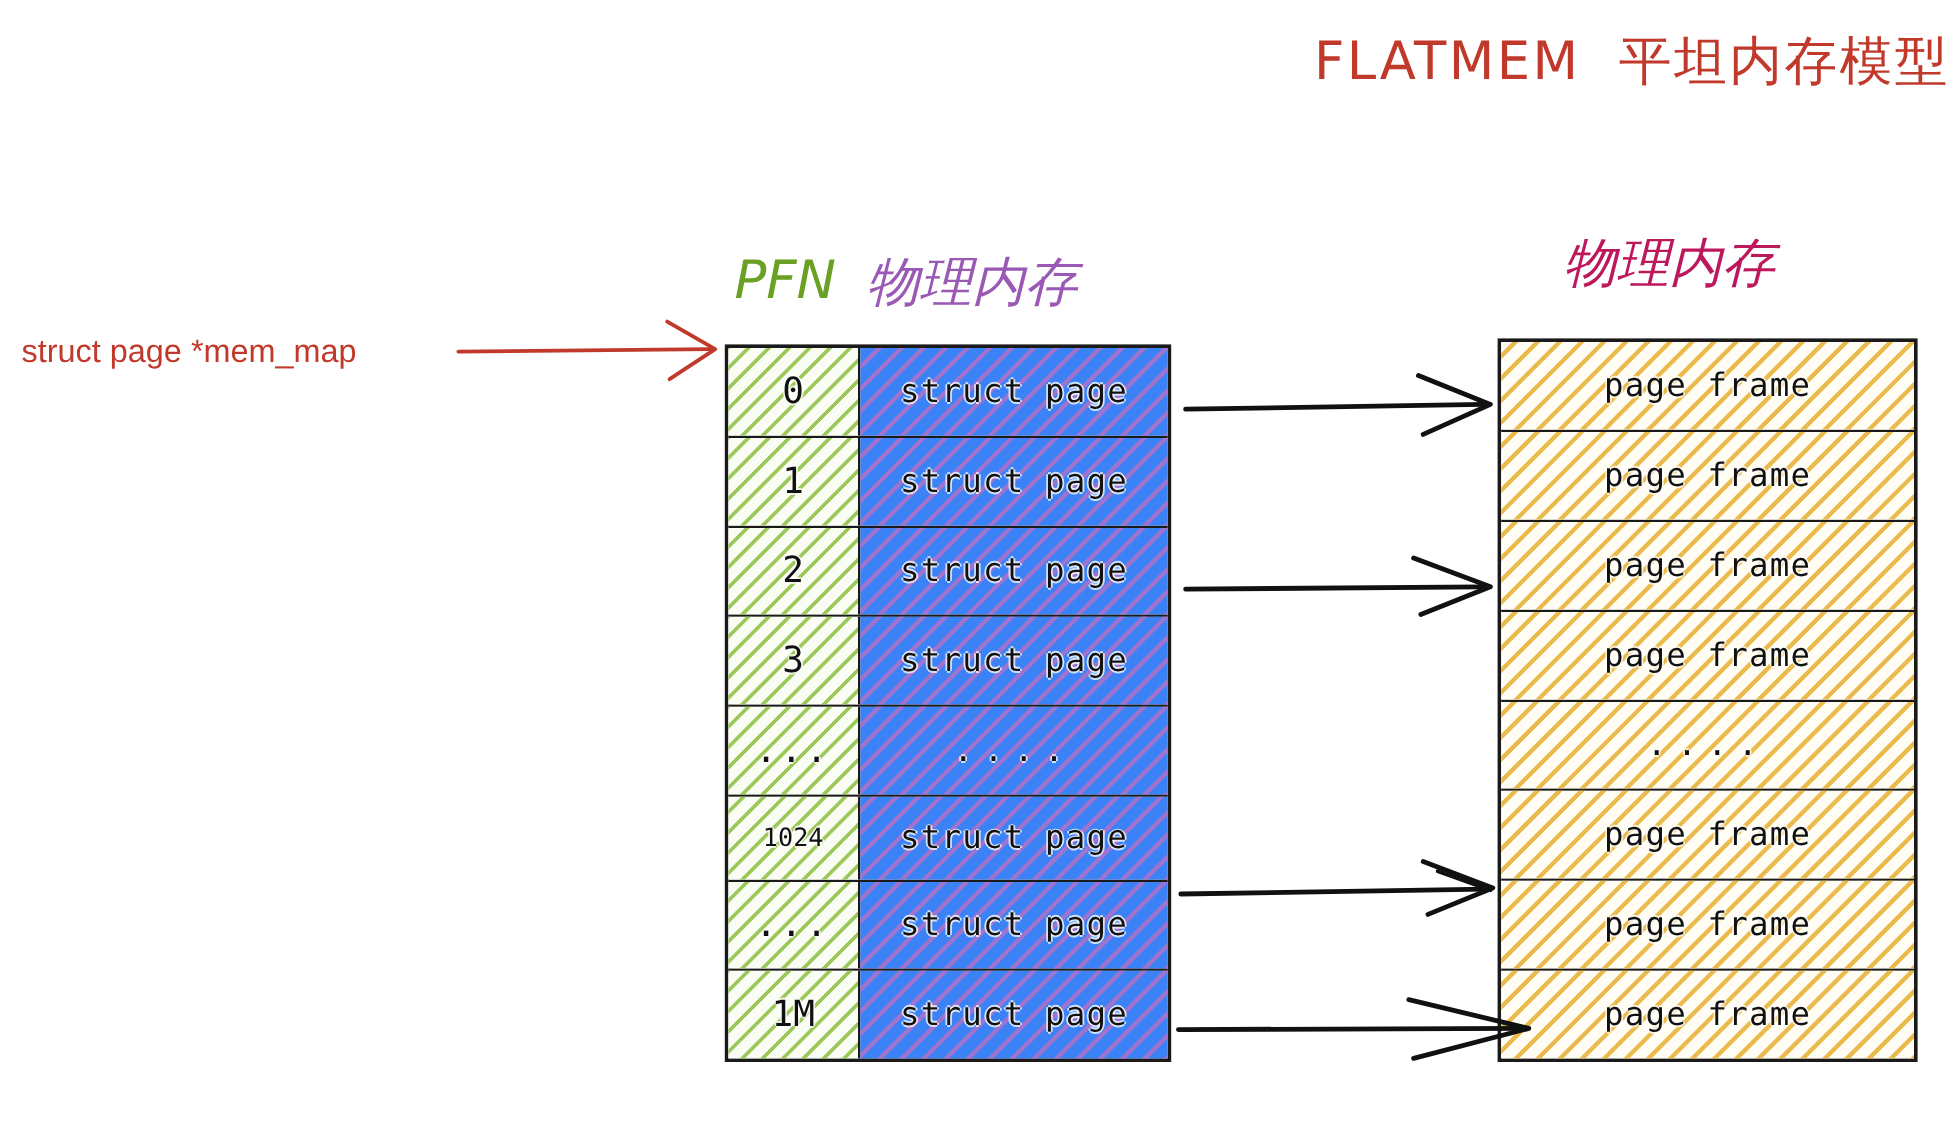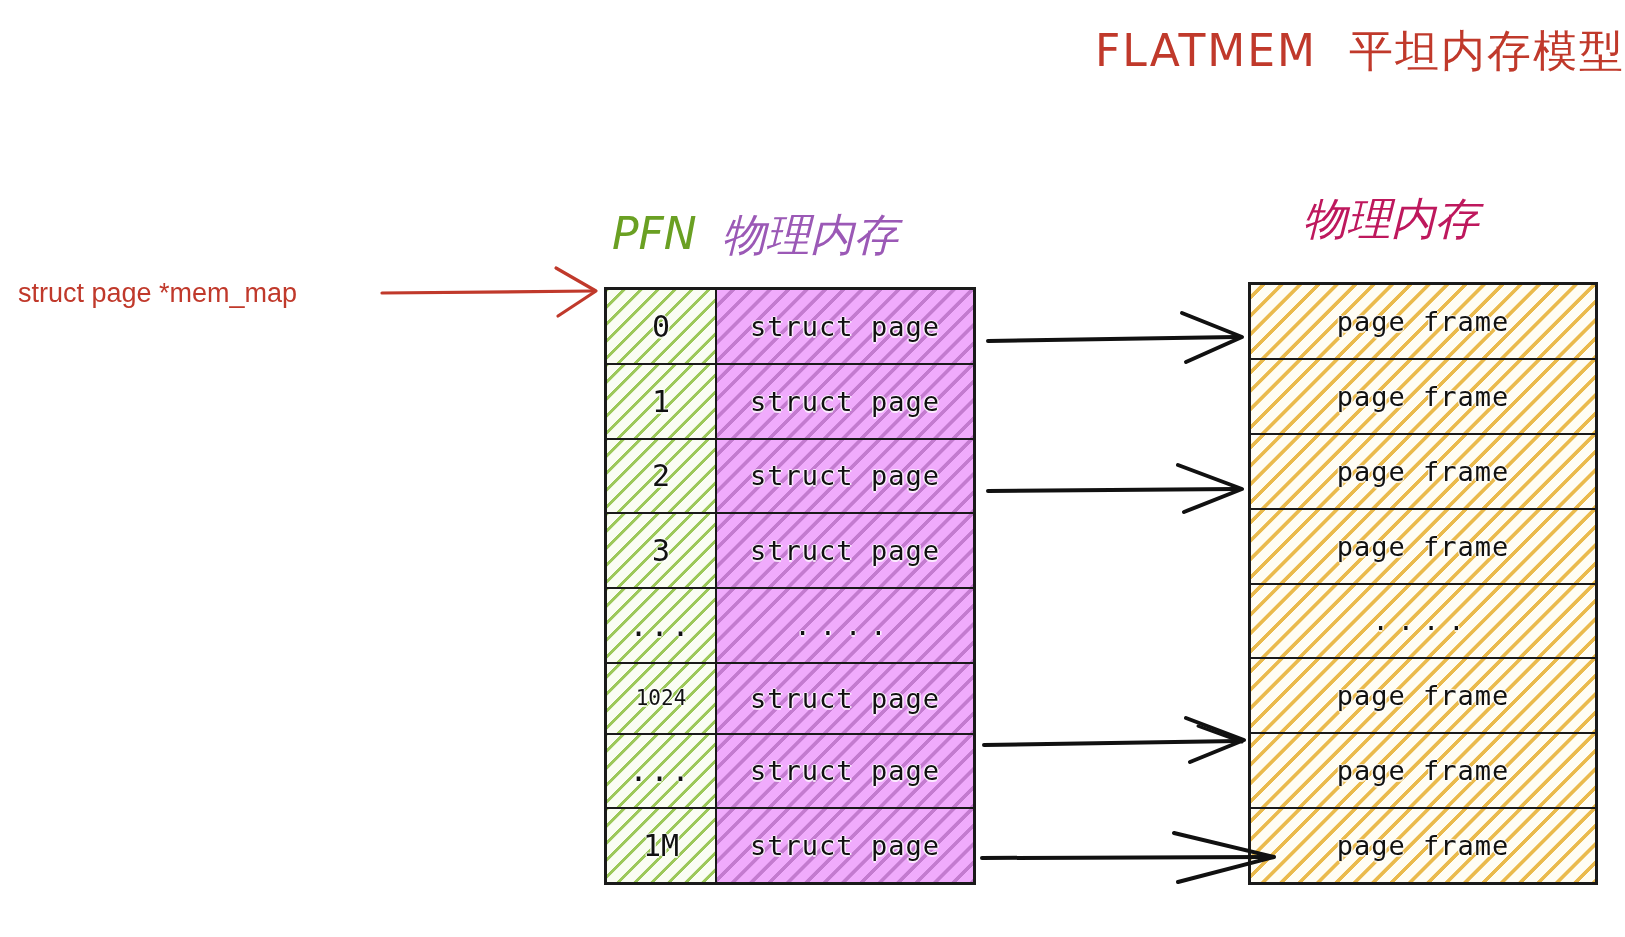--- a/index.html
+++ b/index.html
@@ -108,21 +108,21 @@
     border-right: 2.5px solid #1a1a1a;
     background-color: #fafdf3;
     font-size: 30px;
   }
   .cell-pfn.small { font-size: 21px; }
   .cell-pfn.dots  { font-size: 30px; letter-spacing: 3px; }
 
   
   .cell-struct {
     flex: 1 1 auto;
-    background-color: #f0abfc;
+    background-color: #3b82f6;
     font-size: 27px;
     letter-spacing: 1px;
   }
   .cell-struct.dots { letter-spacing: 9px; }
 
   
   .cell-frame {
     flex: 1 1 auto;
     background-color: #fffdf4;
     font-size: 27px;

